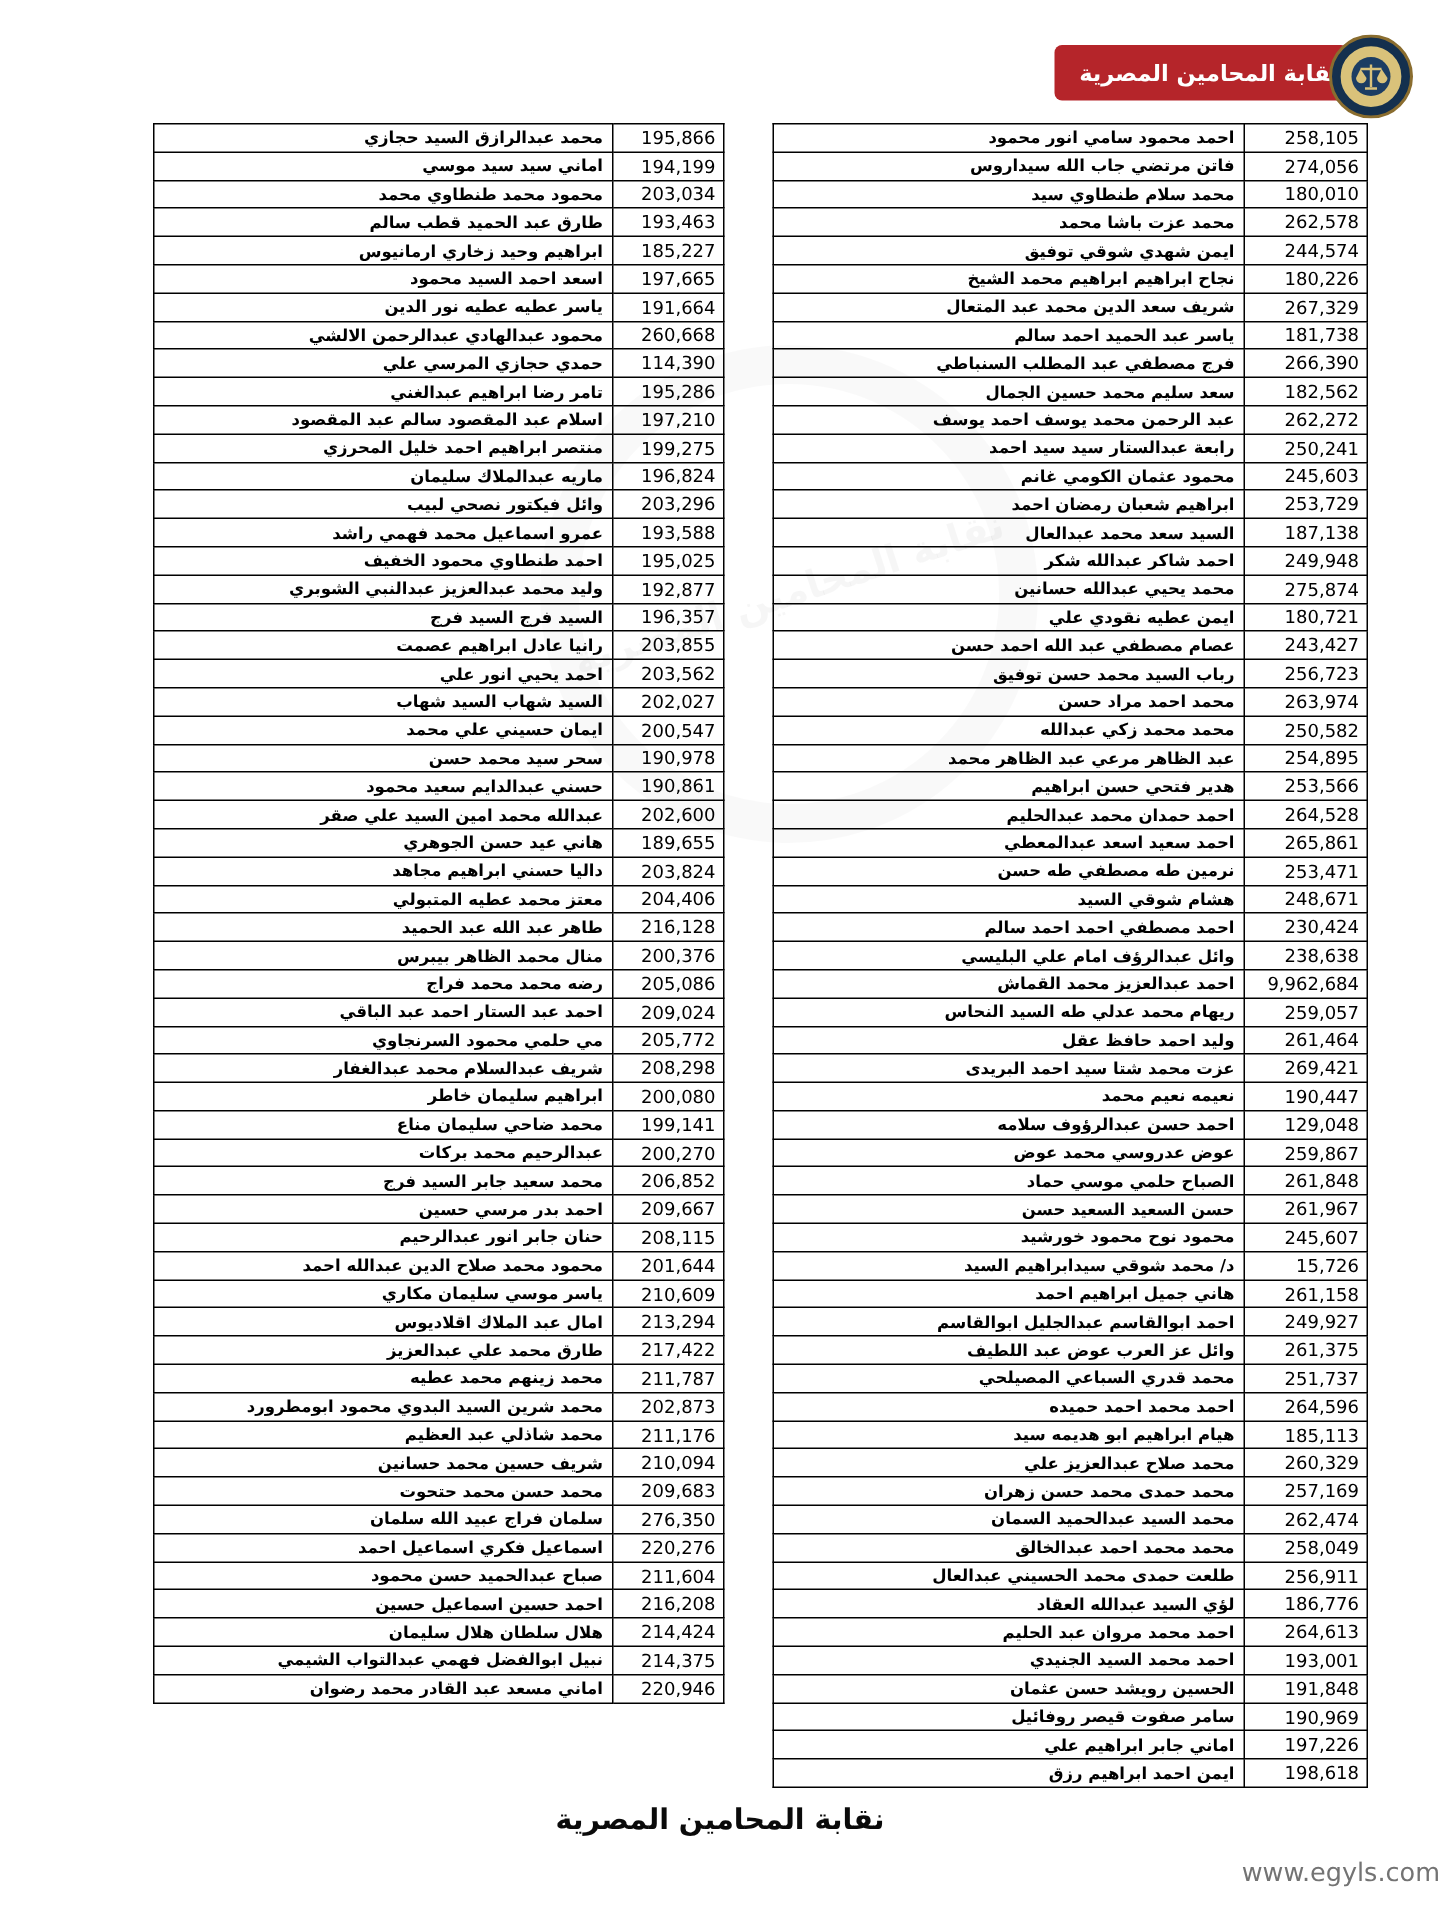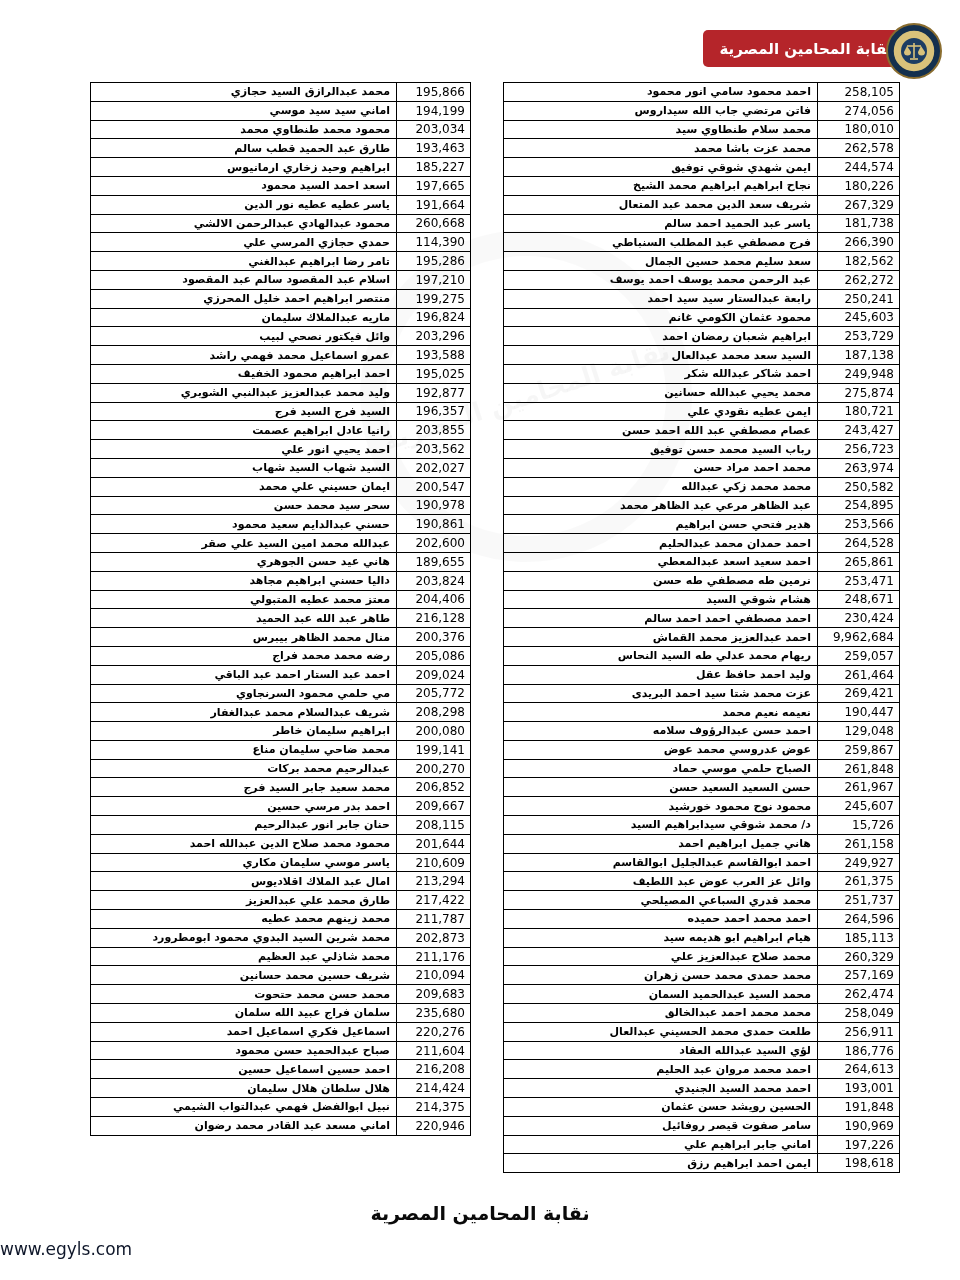--- a/index.html
+++ b/index.html
@@ -26,21 +26,21 @@
     border:26px solid rgba(0,0,0,0.022);border-radius:50%;
     display:flex;align-items:center;justify-content:center;
     transform:rotate(-18deg);pointer-events:none;
   }
   .watermark span{
     font-size:26px;font-weight:700;color:rgba(0,0,0,0.035);direction:rtl;white-space:nowrap;
   }
 
   
   table.names-table{
-    position:absolute;border-collapse:collapse;table-layout:fixed;
+    position:absolute;border-collapse:collapse;table-layout:fixed;margin-left:12px;
   }
   table.left-table{left:90px;top:82px;width:380px;}
   table.right-table{left:503px;top:82px;width:396px;}
 
   .names-table td{
     border:1px solid #000;
     height:17.8px;
     padding:0;
     vertical-align:middle;
     white-space:nowrap;
@@ -62,21 +62,21 @@
   .right-table col.c-name{width:314px;}
   .right-table col.c-num{width:82px;}
 
   
   .footer-org{
     position:absolute;left:0;top:1202px;width:100%;
     text-align:center;font-weight:700;font-size:19px;direction:rtl;color:#0a0a0a;
   }
   .footer-site{
     position:absolute;left:0;top:1239px;width:100%;
-    text-align:left;font-size:17px;color:#0f172a;font-weight:400;
+    text-align:right;font-size:17px;color:#737373;font-weight:400;
   }
 </style>
 </head>
 <body>
 
 <div class="page">
 
   <div class="watermark">
     <span>نقابة المحامين المصرية</span>
   </div>
@@ -160,21 +160,21 @@
         </tr>
         <tr>
           <td class="name-cell">وائل فيكتور نصحي لبيب</td>
           <td class="num-cell">203,296</td>
         </tr>
         <tr>
           <td class="name-cell">عمرو اسماعيل محمد فهمي راشد</td>
           <td class="num-cell">193,588</td>
         </tr>
         <tr>
-          <td class="name-cell">احمد ابراهيم محمود الخفيف</td>
+          <td class="name-cell">احمد طنطاوي محمود الخفيف</td>
           <td class="num-cell">195,025</td>
         </tr>
         <tr>
           <td class="name-cell">وليد محمد عبدالعزيز عبدالنبي الشوبري</td>
           <td class="num-cell">192,877</td>
         </tr>
         <tr>
           <td class="name-cell">السيد فرج السيد فرج</td>
           <td class="num-cell">196,357</td>
         </tr>
@@ -297,21 +297,21 @@
         <tr>
           <td class="name-cell">شريف حسين محمد حسانين</td>
           <td class="num-cell">210,094</td>
         </tr>
         <tr>
           <td class="name-cell">محمد حسن محمد حتحوت</td>
           <td class="num-cell">209,683</td>
         </tr>
         <tr>
           <td class="name-cell">سلمان فراج عبيد الله سلمان</td>
-          <td class="num-cell">235,680</td>
+          <td class="num-cell">276,350</td>
         </tr>
         <tr>
           <td class="name-cell">اسماعيل فكري اسماعيل احمد</td>
           <td class="num-cell">220,276</td>
         </tr>
         <tr>
           <td class="name-cell">صباح عبدالحميد حسن محمود</td>
           <td class="num-cell">211,604</td>
         </tr>
         <tr>
@@ -449,20 +449,24 @@
         </tr>
         <tr>
           <td class="name-cell">هشام شوقي السيد</td>
           <td class="num-cell">248,671</td>
         </tr>
         <tr>
           <td class="name-cell">احمد مصطفي احمد احمد سالم</td>
           <td class="num-cell">230,424</td>
         </tr>
         <tr>
+          <td class="name-cell">وائل عبدالرؤف امام علي البليسي</td>
+          <td class="num-cell">238,638</td>
+        </tr>
+        <tr>
           <td class="name-cell">احمد عبدالعزيز محمد القماش</td>
           <td class="num-cell">9,962,684</td>
         </tr>
         <tr>
           <td class="name-cell">ريهام محمد عدلي طه السيد النحاس</td>
           <td class="num-cell">259,057</td>
         </tr>
         <tr>
           <td class="name-cell">وليد احمد حافظ عقل</td>
           <td class="num-cell">261,464</td>

